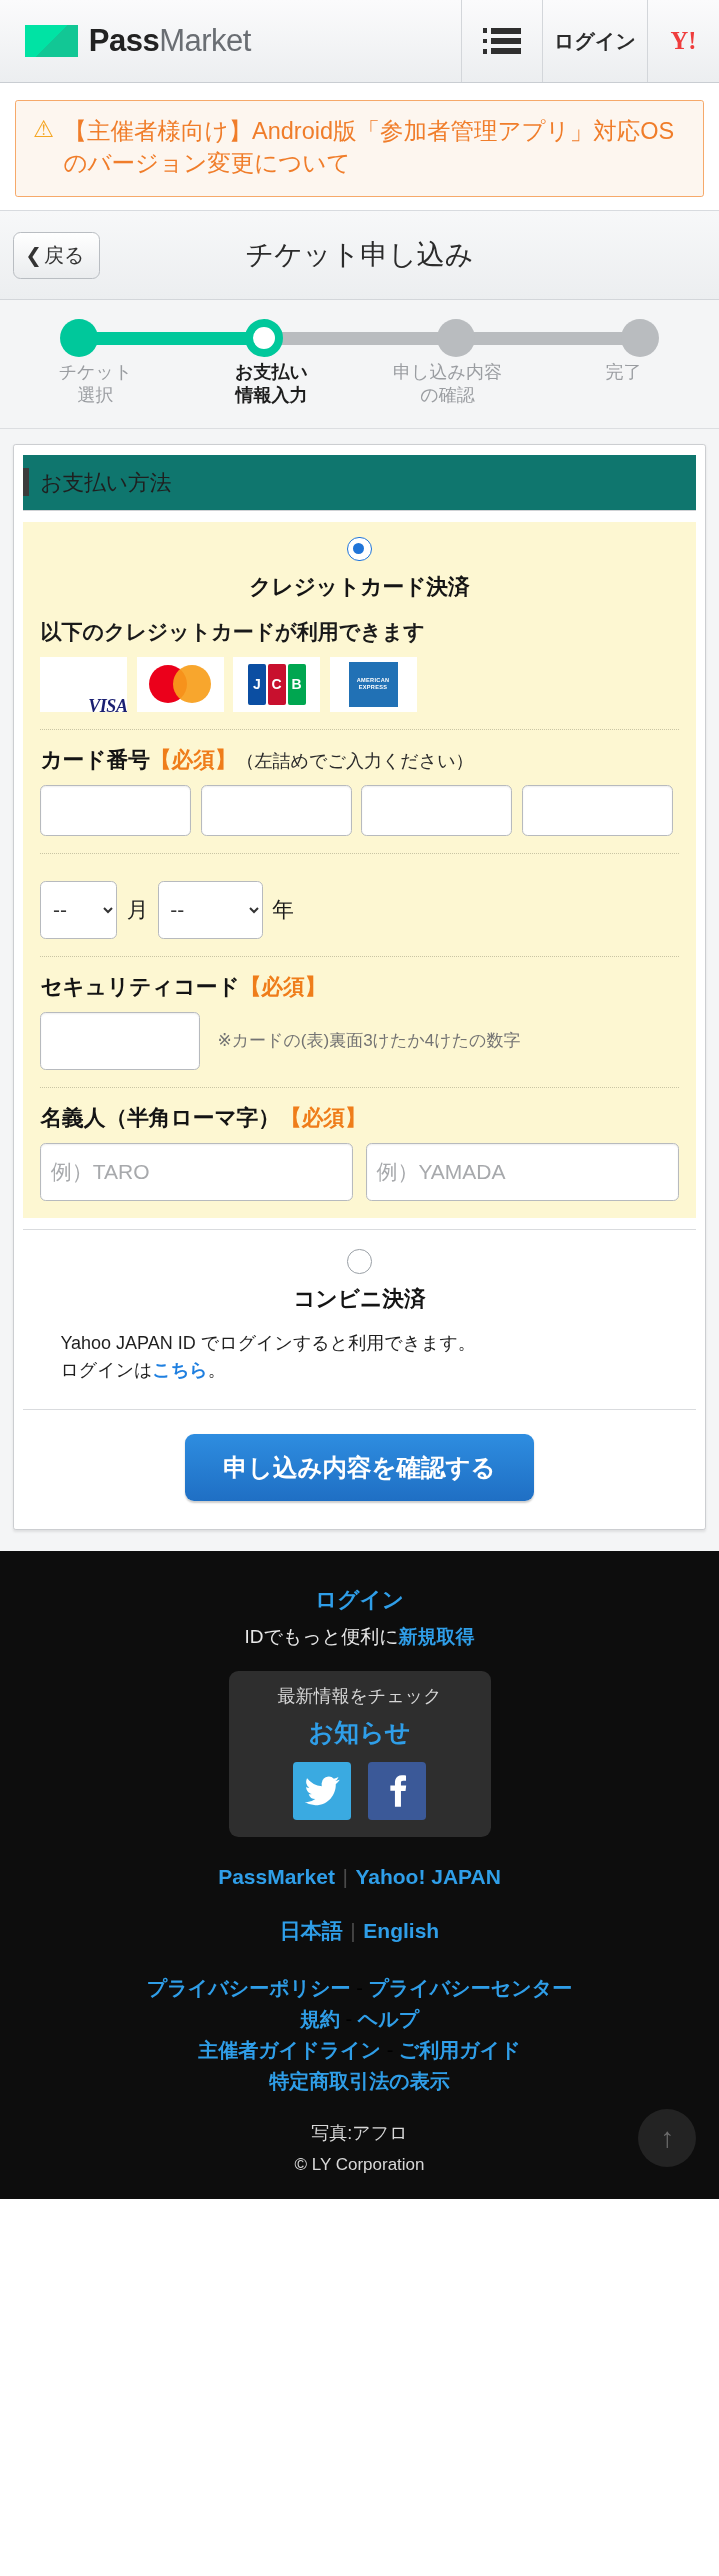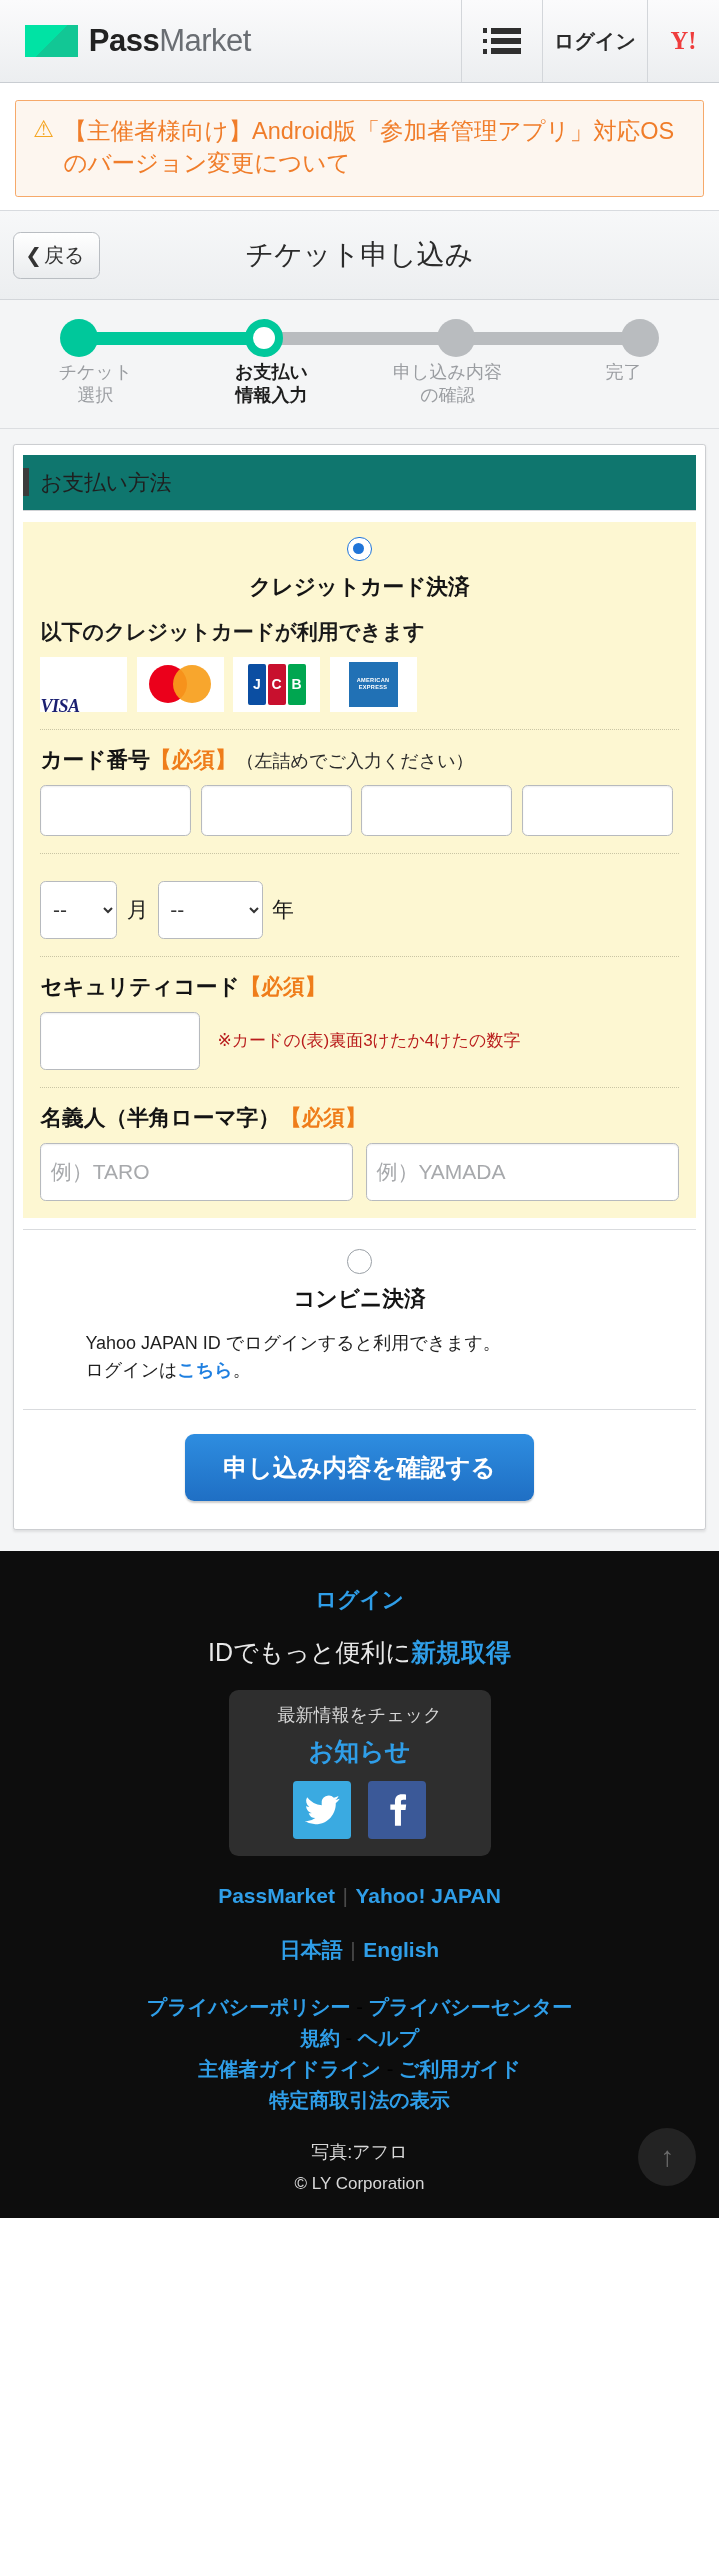--- a/index.html
+++ b/index.html
@@ -189,21 +189,21 @@
 
   .cc-note { font-size: 21px; color: #1a1a1a; font-weight: bold; margin: 13px 0 11.3px; }
 
   .card-logos { display: flex; gap: 9.4px; }
   .logo-tile {
     width: 87px; height: 55px;
     background: #ffffff;
     display: flex; align-items: center; justify-content: center;
     overflow: hidden;
   }
-  .visa-box { width: 100%; height: 100%; display: flex; flex-direction: column; justify-content: center; align-items: flex-start; gap: 22px; margin-top: 44px; }
+  .visa-box { width: 100%; height: 100%; display: flex; flex-direction: column; justify-content: center; align-items: flex-end; gap: 22px; margin-top: 44px; }
   .visa-bar-top { width: 58px; height: 6.6px; background: #1a1f71; }
   .visa-bar-bot { width: 58px; height: 6.6px; background: #f7b600; }
   .visa-word { font-size: 18px; font-weight: bold; font-style: italic; color: #1a1f71; font-family: "Liberation Serif", serif; letter-spacing: -0.5px; }
   .mc { position: relative; width: 62px; height: 38px; }
   .mc i { position: absolute; top: 0; width: 38px; height: 38px; border-radius: 50%; }
   .mc .mc-r { left: 0; background: #eb001b; }
   .mc .mc-y { right: 0; background: #f79e1b; opacity: .92; }
   .jcb { display: flex; gap: 1.9px; }
   .jcb span {
     width: 18px; height: 41px; border-radius: 1.9px;
@@ -251,29 +251,29 @@
     padding: 0 7.5px;
     font-family: inherit;
     color: #333;
   }
   .sel-m { width: 77px; }
   .sel-y { width: 105px; }
   .unit { font-size: 21.7px; color: #1b1b1b; }
 
   .sec-row { display: flex; align-items: center; gap: 17px; margin-top: 11.3px; }
   .sec-row .txt { width: 160px; height: 58px; }
-  .sec-note { font-size: 17px; color: #b91c1c; }
+  .sec-note { font-size: 17px; color: #737373; }
 
   .name-row { display: flex; gap: 13px; margin-top: 11.3px; }
   .name-row .txt { height: 58px; flex: 1; }
 
   
   .conveni { padding: 19px 17px 7.5px; border-top: 1.9px solid #d9dbde; margin: 11.3px 9.4px 0; }
   .conveni-label { font-size: 21.7px; color: #151515; font-weight: bold; }
-  .conveni-note { font-size: 18px; color: #1f1f1f; line-height: 1.5; margin: 13px 0 0 45px; }
+  .conveni-note { font-size: 18px; color: #1f1f1f; line-height: 1.5; margin: 13px 0 0 20px; }
   .link-blue { color: #1e7fe0; font-weight: bold; text-decoration: none; }
 
   .submit-wrap { border-top: 1.9px solid #d9dbde; margin: 17px 9.4px 0; padding: 24.5px 0 28px; text-align: center; }
   .submit-btn {
     background: linear-gradient(#2e8de0,#1f6fc4);
     border: none;
     border-radius: 9px;
     color: #fff;
     font-size: 24.5px;
     font-weight: bold;
@@ -284,21 +284,21 @@
   }
 
   
   .footer {
     background: #0d0d0d;
     padding: 34px 0 24.5px;
     text-align: center;
     position: relative;
   }
   .f-login { color: #2f9ee8; font-size: 21.7px; font-weight: bold; text-decoration: none; display: inline-block; }
-  .f-idline { color: #e9e9e9; font-size: 25px; margin-top: 22px; }
+  .f-idline { color: #e9e9e9; font-size: 19px; margin-top: 10px; }
   .f-idline a { color: #2f9ee8; font-weight: bold; text-decoration: none; }
   .news-box {
     width: 262px;
     margin: 21px auto 0;
     background: #2e2e2e;
     border-radius: 9.4px;
     padding: 13px 0 17px;
   }
   .news-title { color: #d6d6d6; font-size: 18px; }
   .news-link { color: #2f9ee8; font-size: 25px; font-weight: bold; margin-top: 7.5px; display: block; text-decoration: none; }

